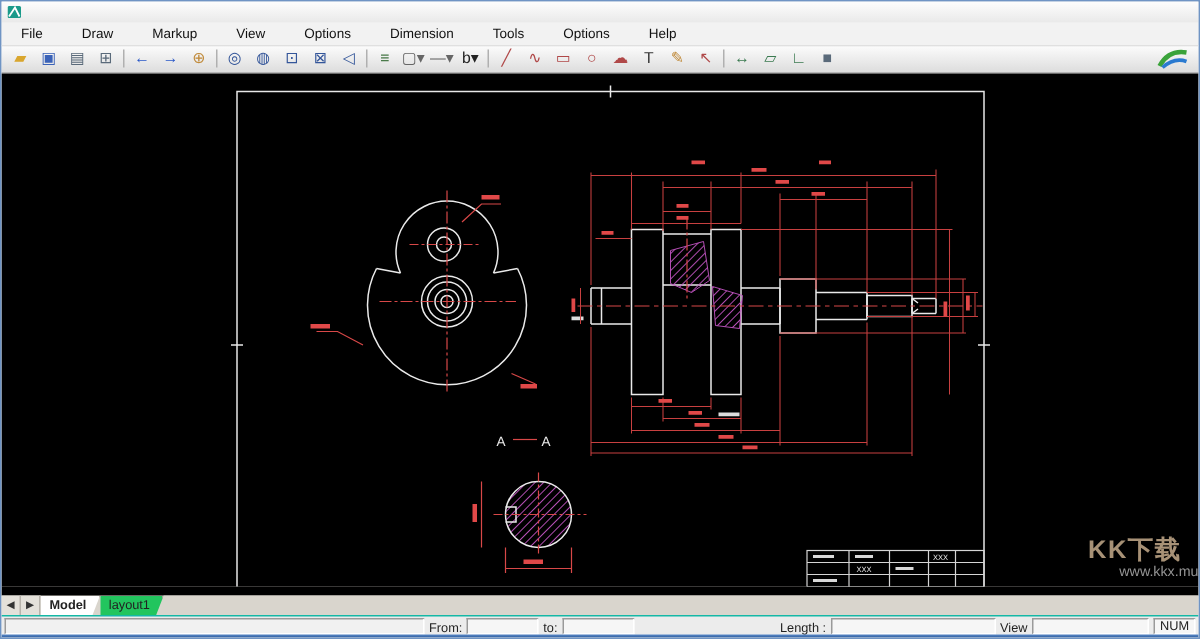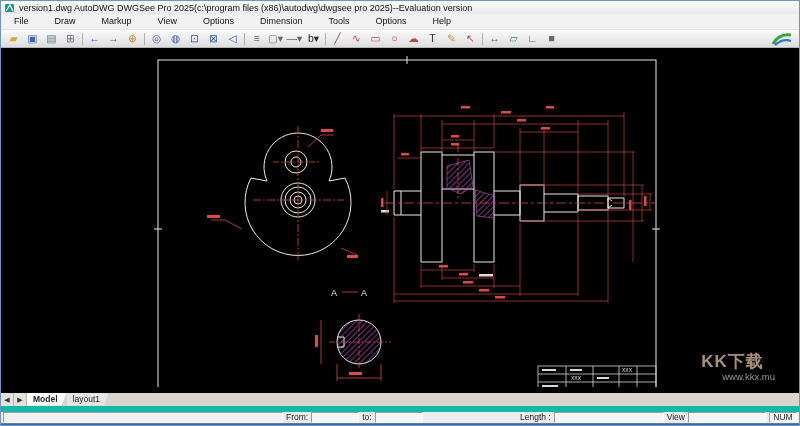--- a/index.html
+++ b/index.html
@@ -15,50 +15,49 @@
   .mitem{font-size:9px;padding:0 13px;line-height:15px;color:#111;cursor:default;}
   
   .toolbar{height:17px;display:flex;align-items:center;padding:0 3px;
     background:linear-gradient(#fbfbfb,#dddddd);border-bottom:1px solid #b5b5b5;}
   .ticon{width:17px;height:15px;line-height:14px;text-align:center;font-size:10.5px;
     border:1px solid transparent;border-radius:2px;cursor:default;flex:0 0 auto;overflow:hidden;}
   .tsep{width:1px;height:12px;background:#b0b0b0;margin:0 2px;flex:0 0 auto;}
   .brand{margin-left:auto;margin-right:3px;flex:0 0 auto;}
   
   .canvas{position:relative;height:353px;background:#000;overflow:hidden;}
-  .watermark{position:absolute;right:24px;bottom:4px;text-align:center;line-height:1.1;pointer-events:none;}
+  .watermark{position:absolute;right:0;bottom:4px;text-align:center;line-height:1.1;pointer-events:none;}
   .wm1{font-size:17px;font-weight:bold;color:#c5ab8b;opacity:.85;letter-spacing:1px;}
   .wm2{font-size:9.5px;color:#b9b9b9;opacity:.8;margin-left:32px;}
   
   .tabbar{height:13px;display:flex;align-items:stretch;background:#d9d5cd;border-top:6px solid #000000;font-size:8.5px;}
   .tabnav{width:12px;text-align:center;line-height:13px;font-size:7px;color:#333;background:#e4e1da;
     border-right:1px solid #b8b4ac;cursor:default;}
-  .tab{padding:0 8px 0 6px;line-height:12px;color:#222;background:#e5e5e5;border-right:1px solid #a8a49c;
+  .tab{padding:0 8px 0 6px;line-height:12px;color:#222;background:#22c55e;border-right:1px solid #a8a49c;
     clip-path:polygon(0 0,100% 0,calc(100% - 5px) 100%,0 100%);cursor:default;}
   .tab.active{background:#ffffff;font-weight:bold;}
   .tab-rest{flex:1;background:#d9d5cd;}
   
-  .statusbar{height:12px;display:flex;align-items:flex-start;background:#ececec;border-top:6px solid #14b8a6;
+  .statusbar{height:12px;display:flex;align-items:flex-end;background:#ececec;border-top:1px solid #14b8a6;
     font-size:8.5px;color:#222;padding:0 2px;gap:3px;}
   .spanel{width:278px;height:9px;border:1px solid;border-color:#9a9a9a #ffffff #ffffff #9a9a9a;background:#f1f1f1;}
   .sbox{height:9px;border:1px solid;border-color:#9a9a9a #ffffff #ffffff #9a9a9a;background:#f6f6f6;}
   .slabel{white-space:nowrap;}
   .grow{flex:1;}
 </style>
 </head>
 <body>
 
 <div class="window">
 
   <div class="titlebar">
     <svg class="appicon" viewBox="0 0 10 10">
       <rect x="0" y="1" width="9" height="8" rx="1" fill="#1a9a8a"></rect>
       <path d="M1,8 L5,2 L8,8" stroke="#fff" stroke-width="1.2" fill="none"></path>
     </svg>
-    <span>version1.dwg AutoDWG DWGSee Pro 2025(c:\program files (x86)\autodwg\dwgsee pro 2025)--Evaluation version</span>
   </div>
 
   <div class="menubar">
       <span class="mitem">File</span>
       <span class="mitem">Draw</span>
       <span class="mitem">Markup</span>
       <span class="mitem">View</span>
       <span class="mitem">Options</span>
       <span class="mitem">Dimension</span>
       <span class="mitem">Tools</span>

